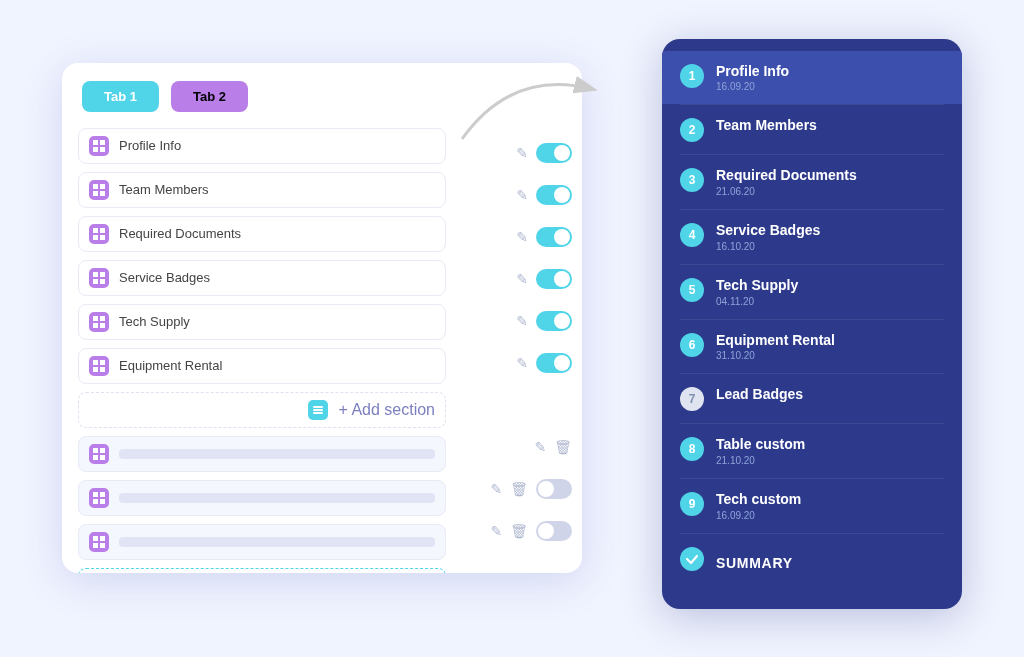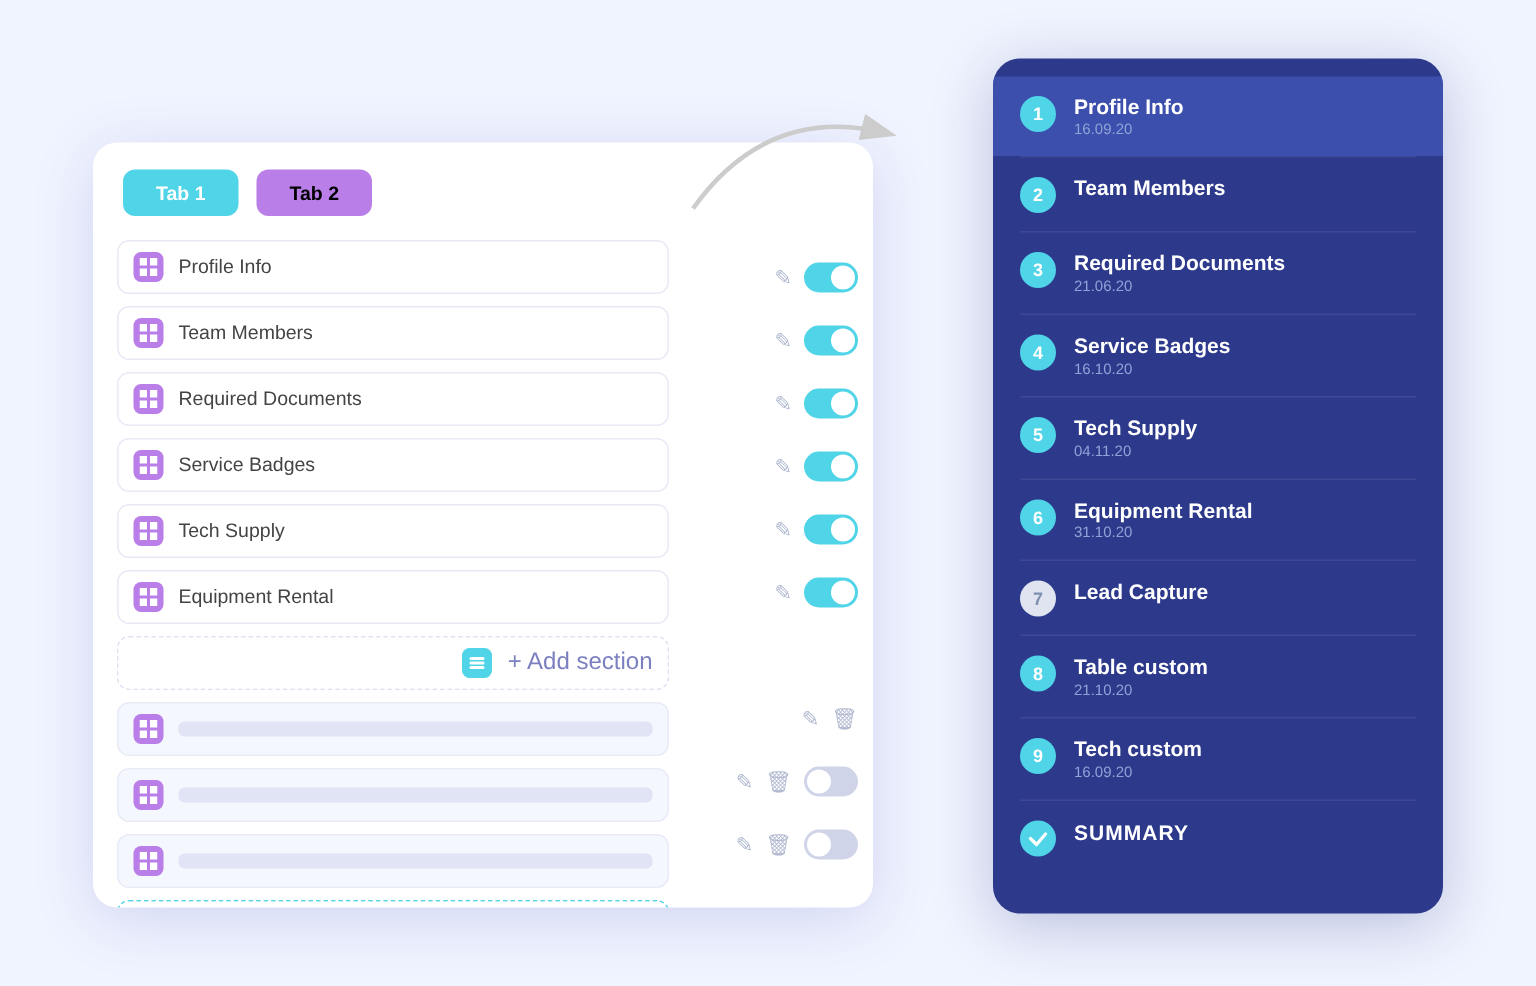--- a/index.html
+++ b/index.html
@@ -18,21 +18,21 @@
     .scene {
       position: relative;
       width: 900px;
       height: 580px;
     }
 
     
     .left-card {
       position: absolute;
       left: 0;
-      top: 56px;
+      top: 24px;
       width: 520px;
       height: 510px;
       background: #ffffff;
       border-radius: 16px;
       box-shadow: 0 8px 40px rgba(80, 80, 180, 0.18);
       overflow: hidden;
       padding: 0;
     }
 
     .left-card-top {
@@ -263,21 +263,21 @@
     }
 
     .step-divider {
       height: 1px;
       background: rgba(255,255,255,0.08);
       margin: 0 18px;
     }
 
     .summary-item {
       display: flex;
-      align-items: flex-start;
+      align-items: flex-end;
       padding: 13px 18px;
       cursor: pointer;
     }
 
     .summary-icon {
       width: 24px;
       height: 24px;
       background: #4fd4e8;
       border-radius: 50%;
       display: flex;
@@ -562,21 +562,21 @@
       <div class="step-info">
         <div class="step-title">Equipment Rental</div>
         <div class="step-date">31.10.20</div>
       </div>
     </div>
     <div class="step-divider"></div>
 
     <div class="step-item">
       <div class="step-number" style="background:#e0e4f0; color:#8090b0;">7</div>
       <div class="step-info">
-        <div class="step-title">Lead Capture</div>
+        <div class="step-title">Lead Badges</div>
       </div>
     </div>
     <div class="step-divider"></div>
 
     <div class="step-item">
       <div class="step-number">8</div>
       <div class="step-info">
         <div class="step-title">Table custom</div>
         <div class="step-date">21.10.20</div>
       </div>

